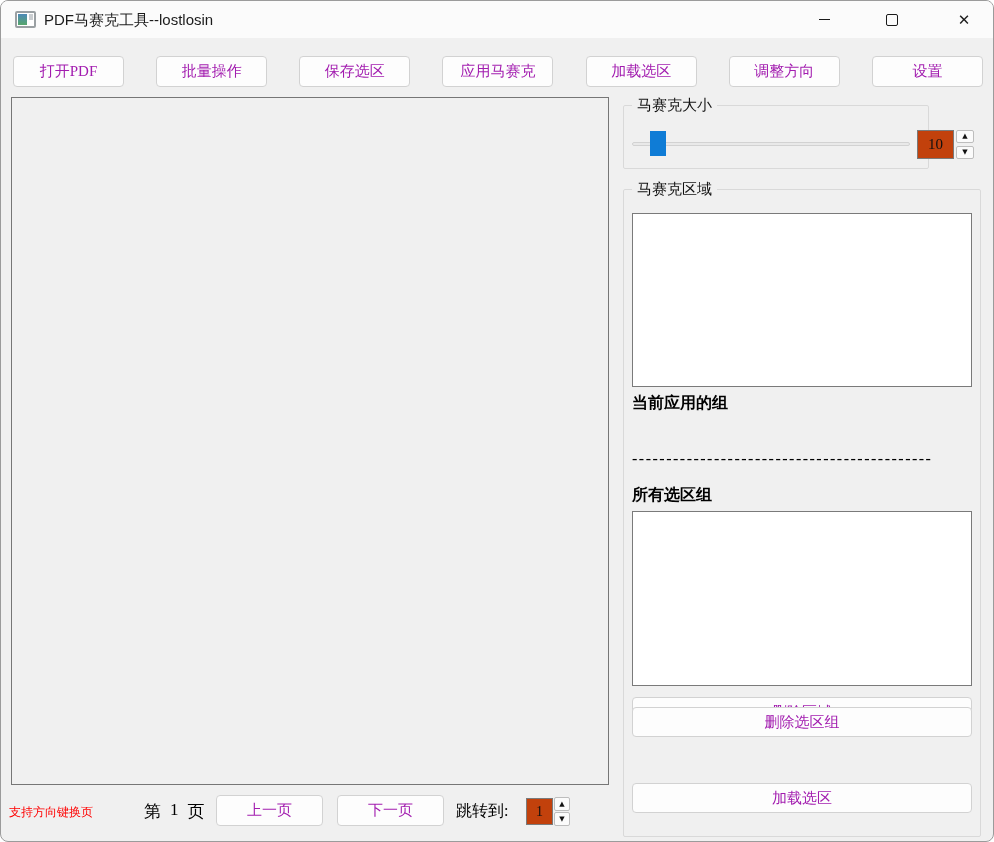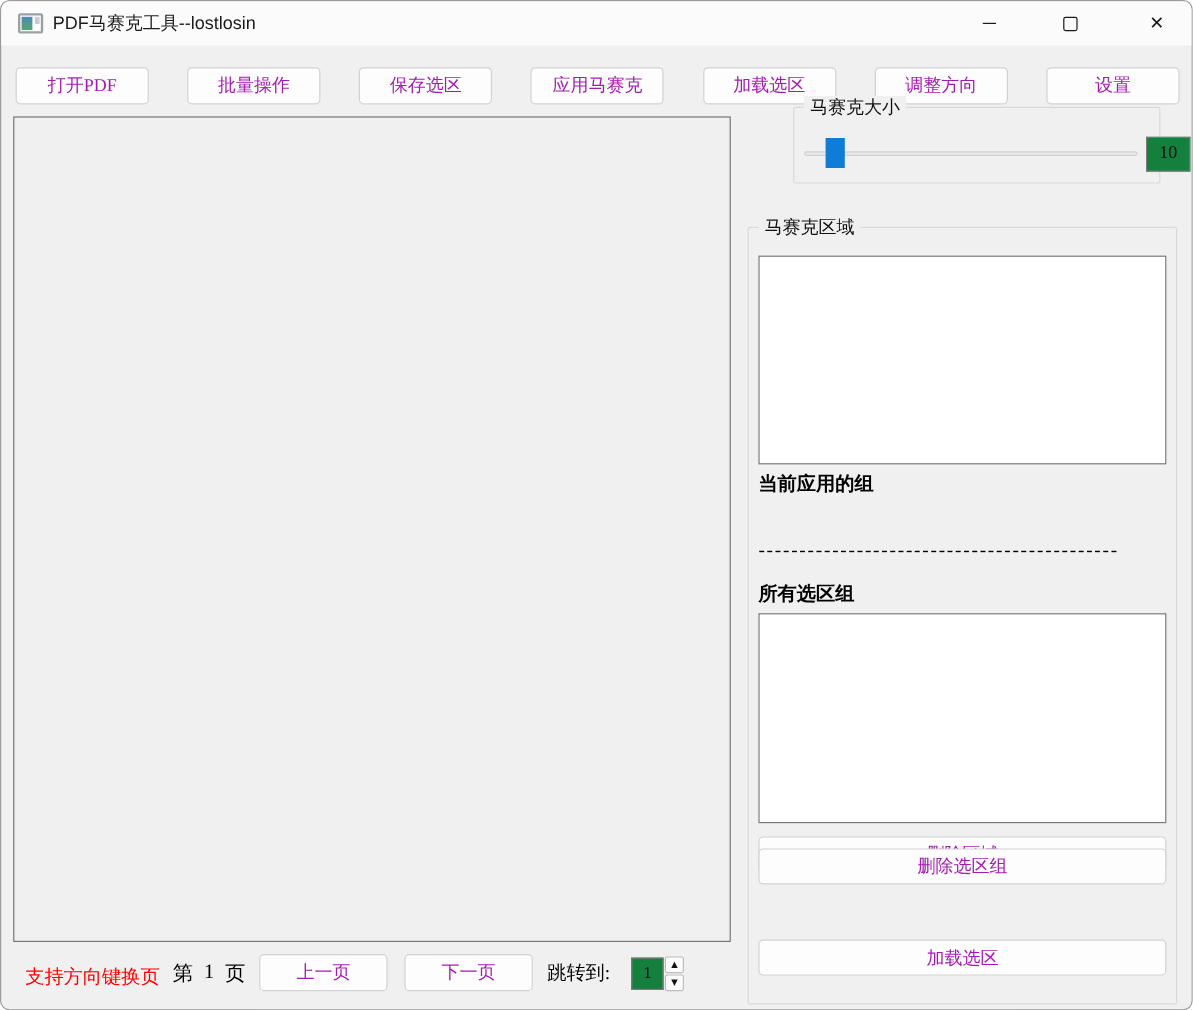--- a/index.html
+++ b/index.html
@@ -30,47 +30,47 @@
   
   .toolbar{position:absolute;left:12px;top:55px;width:970px;height:31px;display:flex;justify-content:space-between;}
   .btn{background:#fdfdfd;border:1px solid #d2d2d2;border-radius:4px;
     display:flex;align-items:center;justify-content:center;font-size:15px;color:#a21caf;cursor:default;}
   .tbtn{width:111px;height:31px;}
   
   .canvas{position:absolute;left:10px;top:96px;width:598px;height:688px;background:#f0f0f0;border:1px solid #767676;}
   
   .group{position:absolute;border:1px solid #d9d9d9;border-radius:2px;}
   .group-label{position:absolute;top:-10px;left:8px;background:#f0f0f0;padding:0 5px;font-size:15px;color:#101010;}
-  #group-size{left:622px;top:88px;width:306px;height:64px;margin-left:38px;}
+  #group-size{left:622px;top:104px;width:306px;height:64px;}
   #group-region{left:622px;top:188px;width:358px;height:648px;}
   
   .slider-track{position:absolute;left:8px;top:36px;width:278px;height:4px;background:#e9e9e9;border:1px solid #d2d2d2;border-radius:2px;}
   .slider-handle{position:absolute;left:26px;top:25px;width:16px;height:25px;background:#0f7cd6;}
-  .spinbox{position:absolute;background:#15803d;border:1px solid #7a7a7a;display:flex;align-items:center;justify-content:center;font-size:15px;color:#101010;}
+  .spinbox{position:absolute;background:#c2410c;border:1px solid #7a7a7a;display:flex;align-items:center;justify-content:center;font-size:15px;color:#101010;}
   #size-spin{left:293px;top:24px;width:37px;height:29px;}
   .spin-arrows{position:absolute;display:flex;flex-direction:column;justify-content:space-between;}
   #size-arrows{left:332px;top:24px;width:18px;height:29px;}
   .spin-btn{flex:0 0 13px;background:#fbfbfb;border:1px solid #bdbdbd;border-radius:2px;
     display:flex;align-items:center;justify-content:center;font-size:7px;color:#111;line-height:1;
     font-family:"DejaVu Sans",sans-serif;cursor:default;}
   
   .listbox{position:absolute;left:8px;width:340px;background:#ffffff;border:1px solid #7a7a7a;}
   #region-list{top:23px;height:174px;}
   #groups-list{top:321px;height:175px;}
   .bold-label{position:absolute;left:8px;font-size:16px;font-weight:bold;color:#000;}
   #current-group-label{top:203px;}
   #all-groups-label{top:295px;}
   .dashed-sep{position:absolute;left:8px;top:260px;width:340px;height:20px;overflow:hidden;
     font-size:16px;letter-spacing:1.5px;white-space:nowrap;color:#000;}
   .side-btn{position:absolute;left:8px;width:340px;height:30px;}
   #btn-del-region{top:507px;}
   #btn-del-group{top:517px;}
   #btn-reselect{top:593px;}
   
-  .hint{position:absolute;left:20px;top:803px;font-size:16px;color:#fe0100;}
+  .hint{position:absolute;left:8px;top:803px;font-size:12px;color:#fe0100;}
   .page-label{position:absolute;left:143px;top:799px;font-size:17px;display:flex;gap:9px;color:#000;}
   #btn-prev{position:absolute;left:215px;top:794px;width:107px;height:31px;}
   #btn-next{position:absolute;left:336px;top:794px;width:107px;height:31px;}
   .jump-label{position:absolute;left:455px;top:800px;font-size:16px;color:#000;}
   #jump-spin{left:525px;top:797px;width:27px;height:27px;font-size:14px;}
   #jump-arrows{left:553px;top:796px;width:16px;height:29px;}
   #jump-arrows .spin-btn{flex:0 0 14px;}
 </style>
 </head>
 <body>

